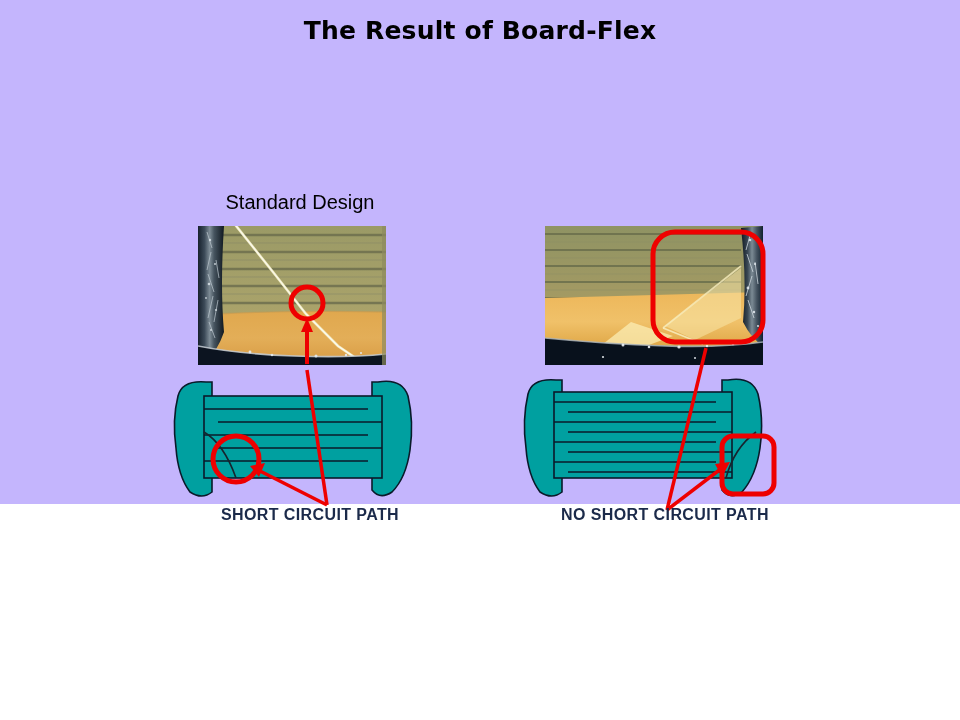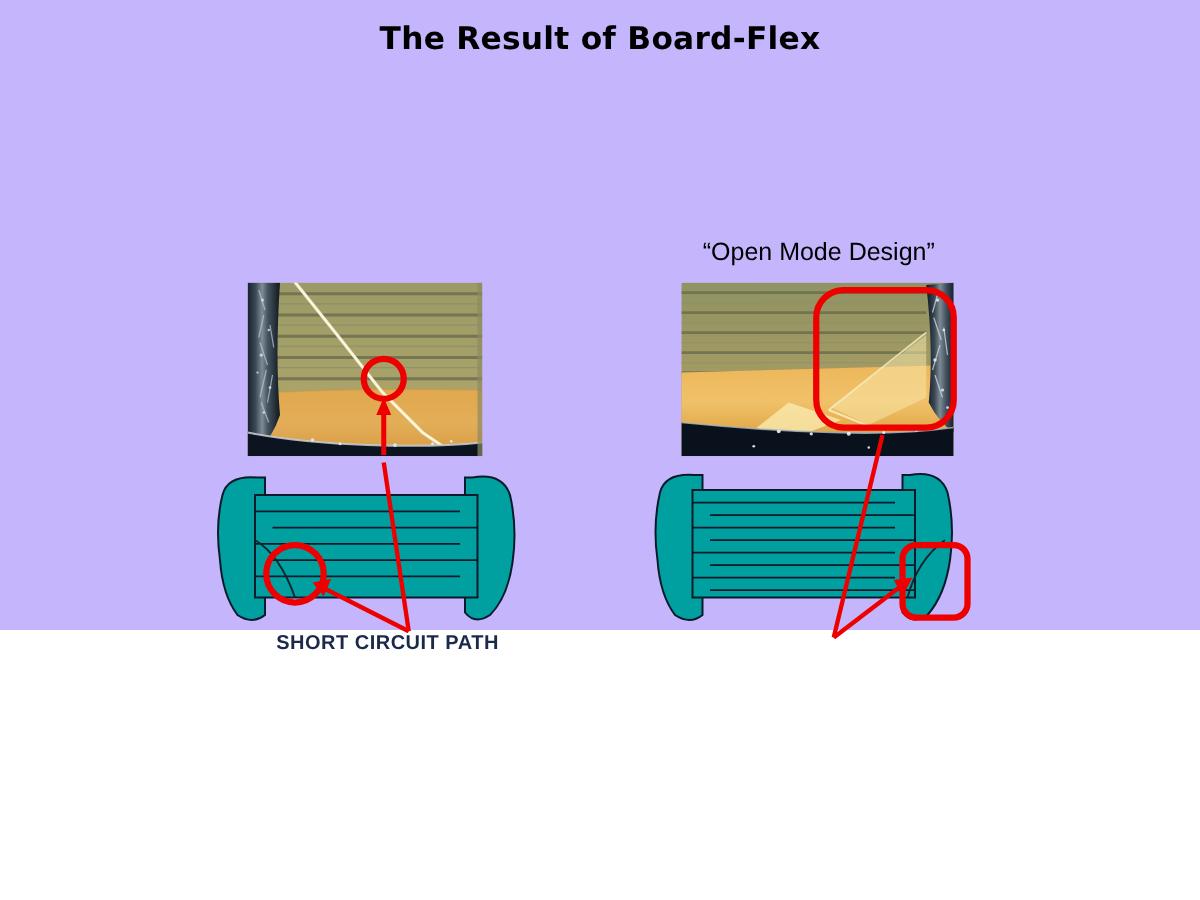--- a/index.html
+++ b/index.html
@@ -79,22 +79,22 @@
     pointer-events: none;
   }
 </style>
 </head>
 <body>
 
 <div class="slide">
 
   <div class="slide-title">The Result of Board-Flex</div>
 
-
-  <div class="panel-heading" id="heading-right">“Open Mode Design”</div>
+  <div class="panel-heading" id="heading-left">Standard Design</div>
+
 
   <div class="photo" id="photo-left">
     <svg width="188" height="139" viewBox="0 0 188 139">
       <defs>
         <linearGradient id="lgTermL" x1="0" y1="0" x2="1" y2="0">
           <stop offset="0%" stop-color="#16202c"></stop>
           <stop offset="25%" stop-color="#3c4a58"></stop>
           <stop offset="45%" stop-color="#7e8c96"></stop>
           <stop offset="62%" stop-color="#46545f"></stop>
           <stop offset="100%" stop-color="#101820"></stop>
@@ -298,14 +298,15 @@
     <rect x="722" y="436" width="52" height="58" rx="11" ry="11" fill="none" stroke="#ee0000" stroke-width="5"></rect>
 
     <polyline points="706,348 667,510" fill="none" stroke="#ee0000" stroke-width="3.5"></polyline>
 
     <line x1="667" y1="510" x2="722" y2="468" stroke="#ee0000" stroke-width="3.5"></line>
     <polygon points="730,462 715,464 722,477" fill="#ee0000"></polygon>
   </svg>
 
   <div class="caption" id="caption-left">SHORT CIRCUIT PATH</div>
 
+  <div class="caption" id="caption-right">NO SHORT CIRCUIT PATH</div>
 
 </div>
 
 </body></html>

